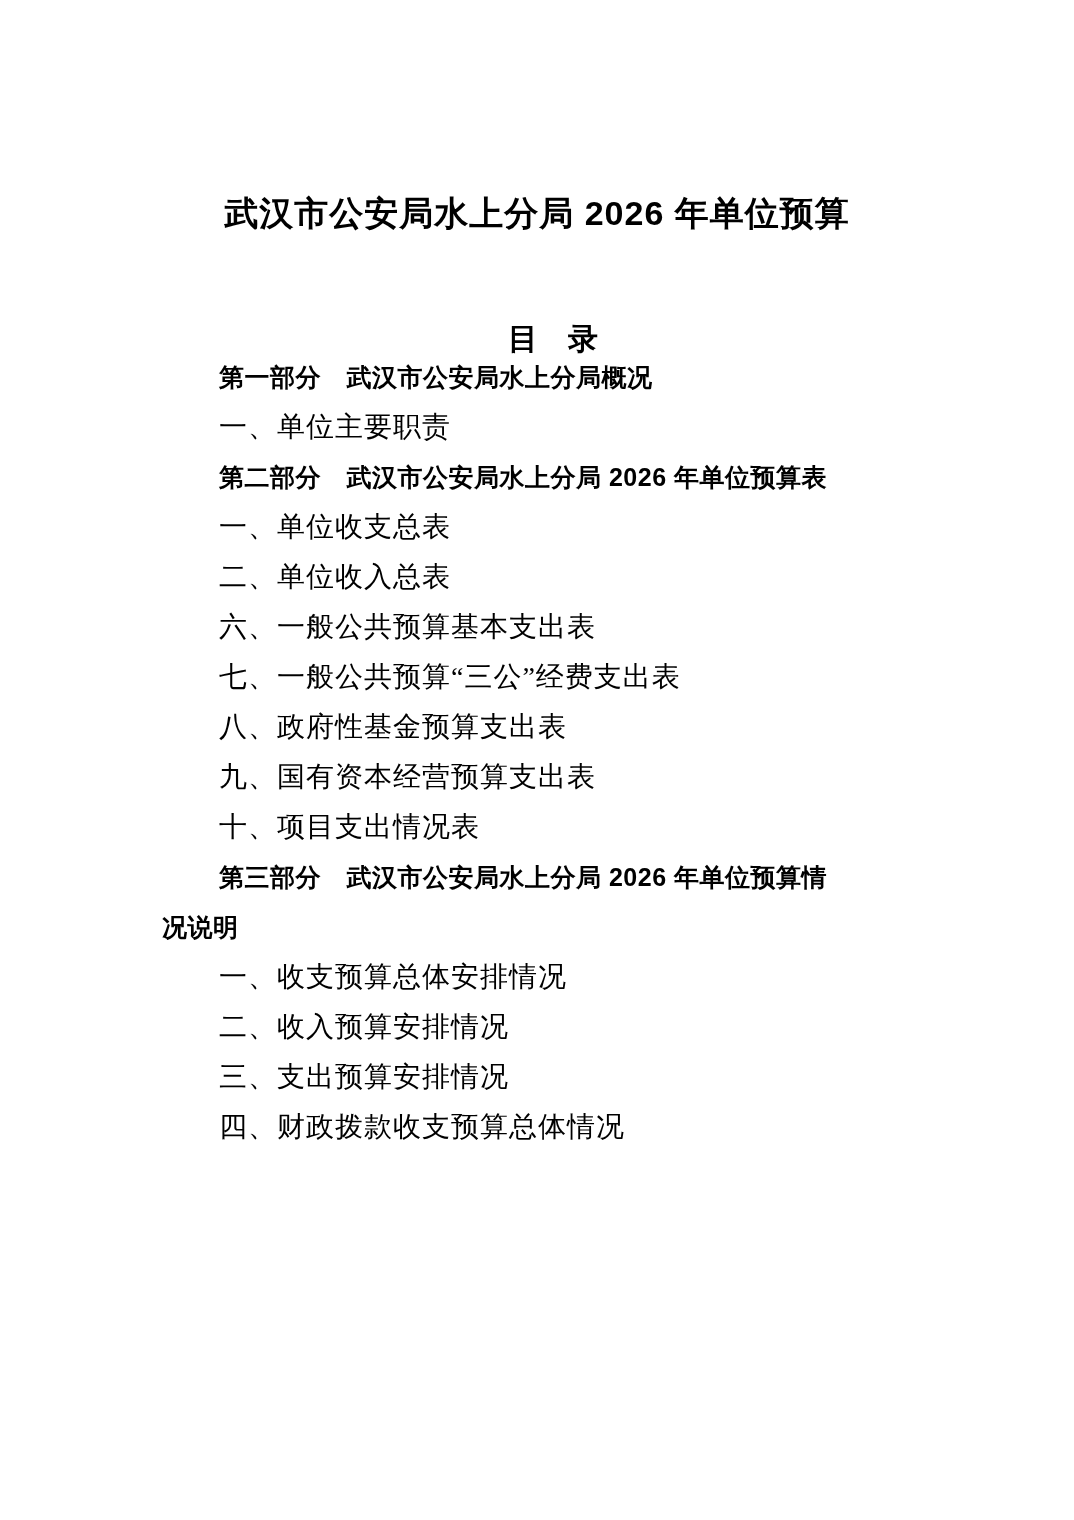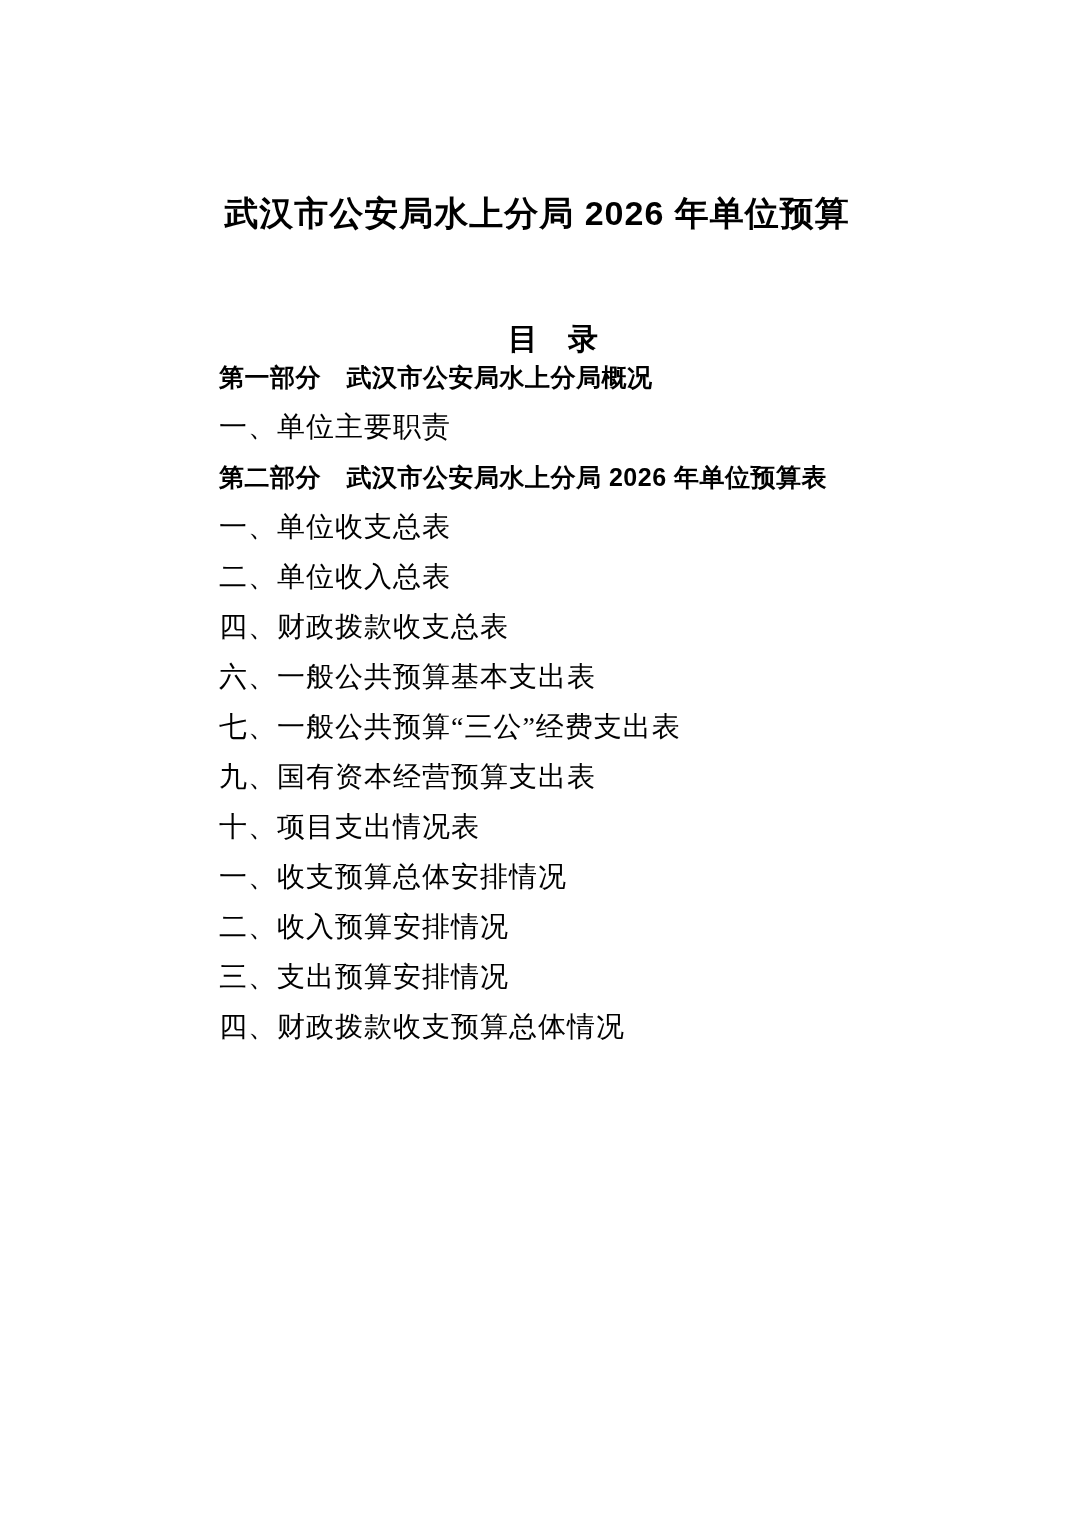--- a/index.html
+++ b/index.html
@@ -93,33 +93,37 @@
       <p class="toc-entry section">
         <span class="toc-line first-line">第二部分　武汉市公安局水上分局 2026 年单位预算表</span>
       </p>
       <p class="toc-entry item">
         <span class="toc-line first-line">一、单位收支总表</span>
       </p>
       <p class="toc-entry item">
         <span class="toc-line first-line">二、单位收入总表</span>
       </p>
       <p class="toc-entry item">
-        <span class="toc-line first-line">四、财政拨款收支总表</span>
-      </p>
-      <p class="toc-entry item">
         <span class="toc-line first-line">六、一般公共预算基本支出表</span>
       </p>
       <p class="toc-entry item">
         <span class="toc-line first-line">七、一般公共预算“三公”经费支出表</span>
       </p>
       <p class="toc-entry item">
+        <span class="toc-line first-line">八、政府性基金预算支出表</span>
+      </p>
+      <p class="toc-entry item">
         <span class="toc-line first-line">九、国有资本经营预算支出表</span>
       </p>
       <p class="toc-entry item">
         <span class="toc-line first-line">十、项目支出情况表</span>
+      </p>
+      <p class="toc-entry section">
+        <span class="toc-line first-line">第三部分　武汉市公安局水上分局 2026 年单位预算情</span>
+        <span class="toc-line">况说明</span>
       </p>
       <p class="toc-entry item">
         <span class="toc-line first-line">一、收支预算总体安排情况</span>
       </p>
       <p class="toc-entry item">
         <span class="toc-line first-line">二、收入预算安排情况</span>
       </p>
       <p class="toc-entry item">
         <span class="toc-line first-line">三、支出预算安排情况</span>
       </p>

